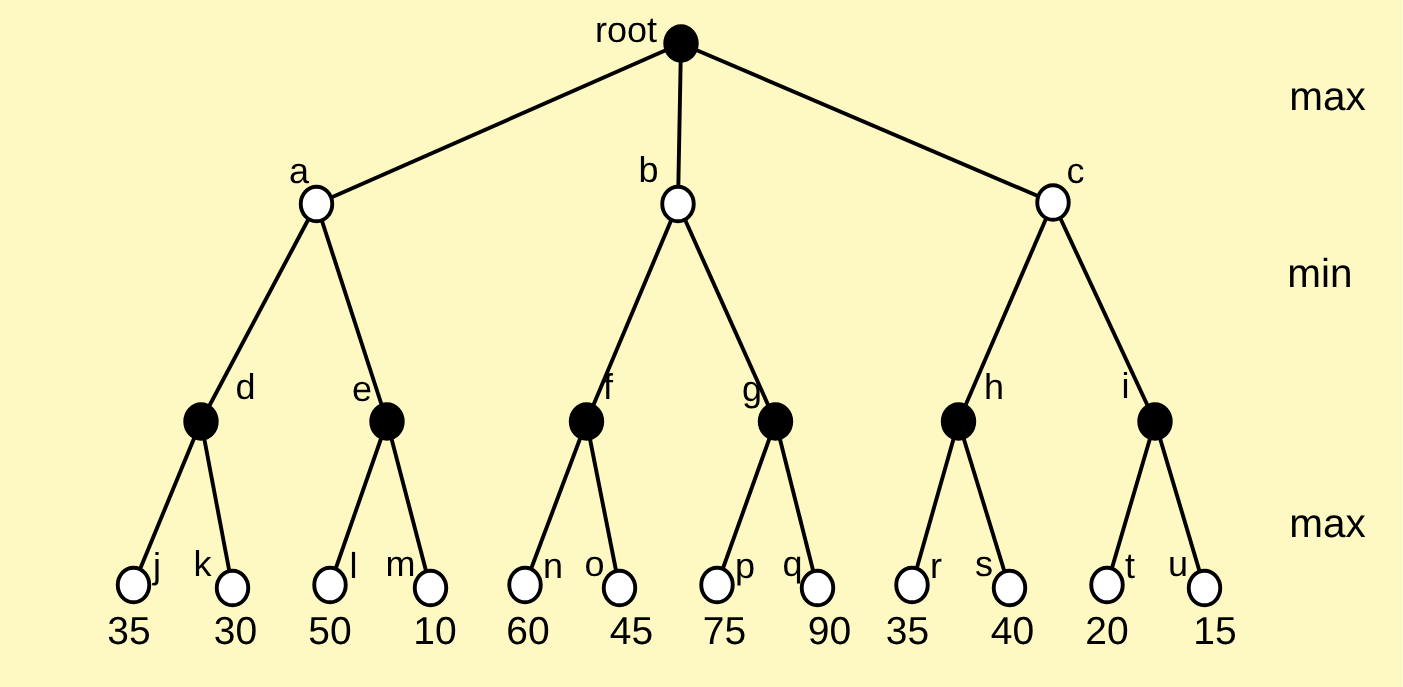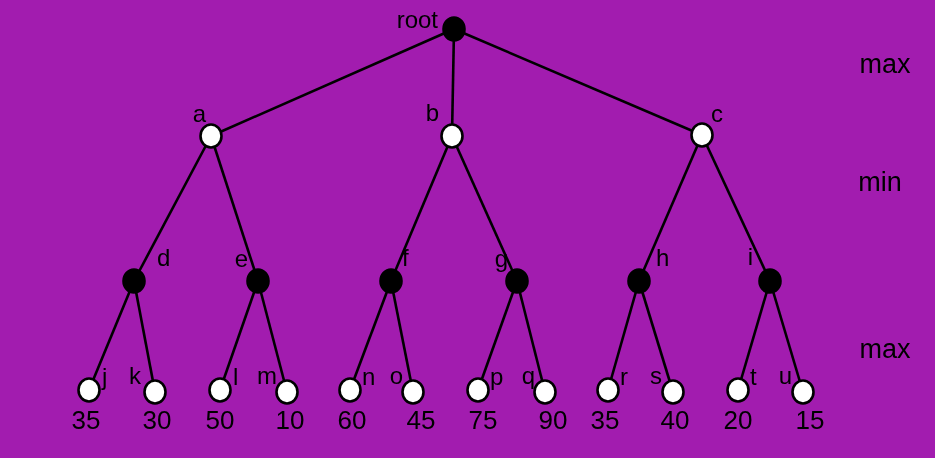--- a/index.html
+++ b/index.html
@@ -2,21 +2,21 @@
 <html><head>
 <meta charset="utf-8">
 <style>
   html, body { margin: 0; padding: 0; }
   body {
     width: 935px; height: 458px;
     background: #ffffff;
     overflow: hidden;
     font-family: "Liberation Sans", sans-serif;
   }
-  .stage { position: relative; width: 935px; height: 458px; background: #a21caf; }
+  .stage { position: relative; width: 935px; height: 458px; background: #fef9c3; }
   svg { display: block; }
   .node-label  { font-family: "Liberation Sans", sans-serif; font-size: 24px; fill: #000000; }
   .leaf-value  { font-family: "Liberation Sans", sans-serif; font-size: 26px; fill: #000000; }
   .level-label { font-family: "Liberation Sans", sans-serif; font-size: 27px; fill: #000000; }
 </style>
 </head>
 <body>
 
 <div class="stage">
   <svg id="tree-svg" width="935" height="458" viewBox="0 0 935 458" xmlns="http://www.w3.org/2000/svg">

